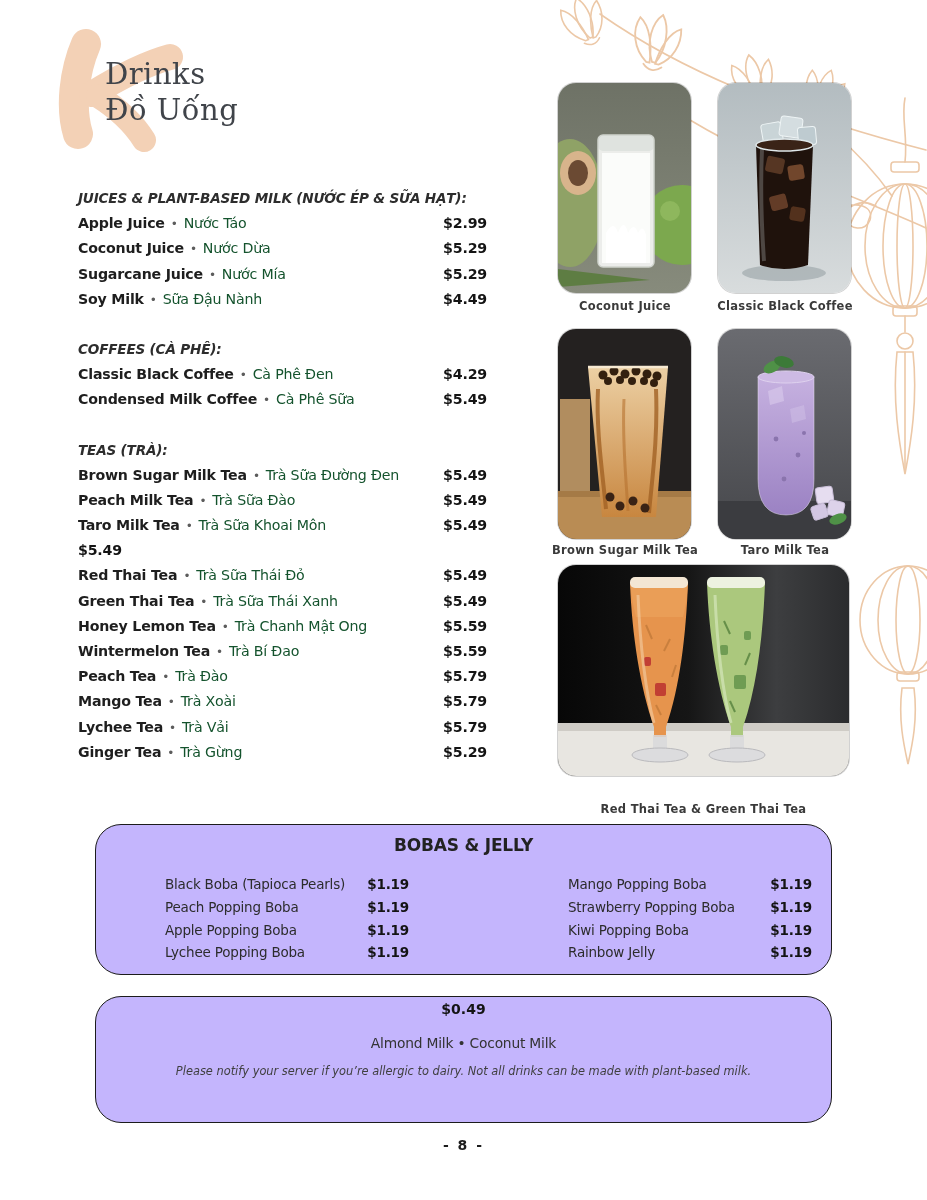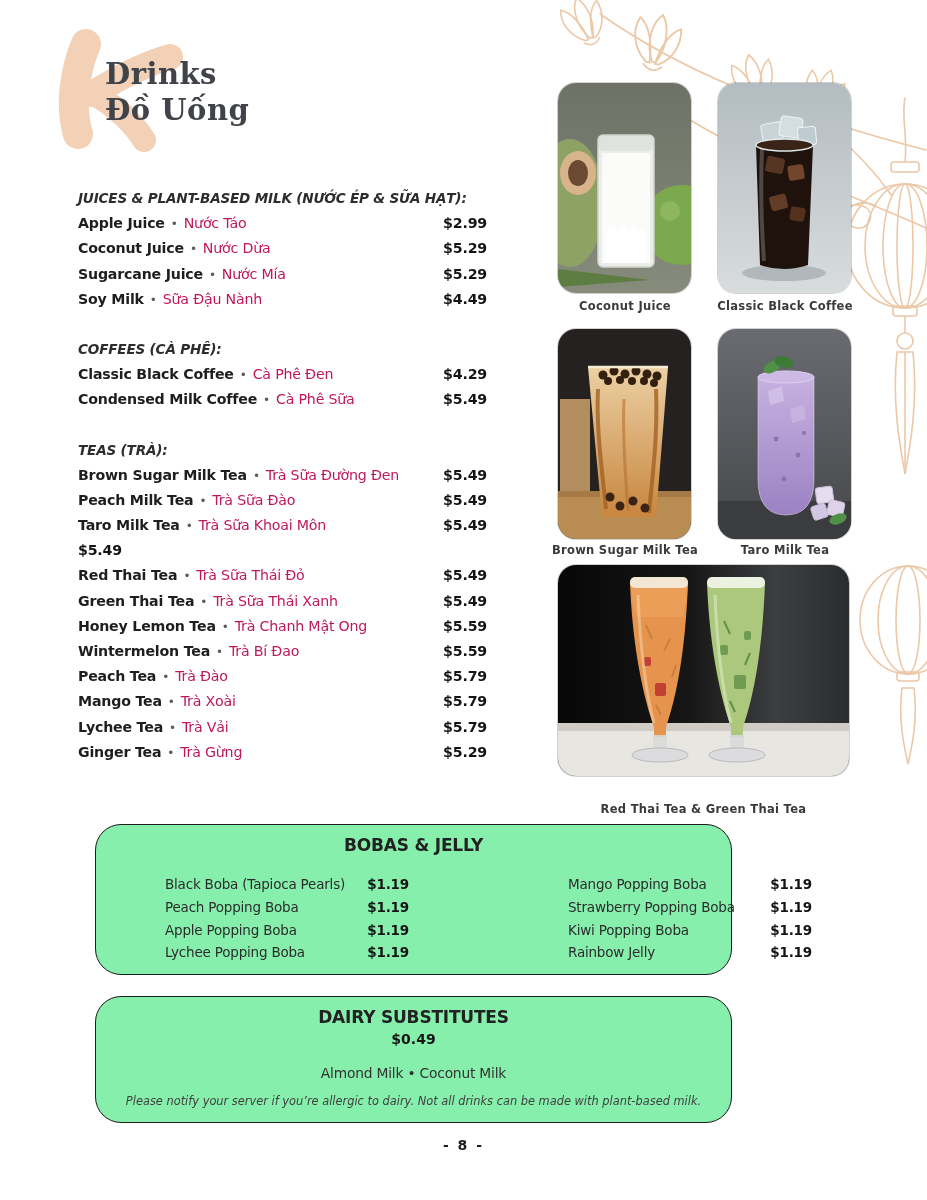--- a/index.html
+++ b/index.html
@@ -4,32 +4,32 @@
 <style>
   * { margin:0; padding:0; box-sizing:border-box; }
   body { background:#fff; }
   .page {
     position:relative; width:927px; height:1200px; background:#ffffff;
     overflow:hidden; font-family:"DejaVu Sans","Liberation Sans",sans-serif;
   }
   
   .brush-k { position:absolute; left:52px; top:28px; width:150px; height:125px; z-index:0; }
   .page-title { position:absolute; left:105px; top:56px; z-index:1;
-    font-family:"DejaVu Serif","Liberation Serif",serif; font-weight:bold;
+    font-family:"DejaVu Serif","Liberation Serif",serif; font-weight:normal;
     font-size:29px; line-height:36px; color:#40444a; letter-spacing:.5px; }
   
   .menu-col { position:absolute; left:78px; top:186px; width:409px; z-index:1; }
   .section-heading { font-size:13.6px; font-weight:bold; font-style:italic;
     color:#2d2d2d; line-height:25.2px; height:25.2px; letter-spacing:-.2px; }
   .menu-section { margin-bottom:25px; }
   .menu-row { display:flex; justify-content:space-between; align-items:baseline;
     line-height:25.2px; height:25.2px; font-size:14.2px; letter-spacing:-.2px; }
   .item-name { font-weight:bold; color:#1e1e1e; }
   .dot::before { content:"•"; color:#5c5c5c; margin:0 6px; font-size:12px; }
-  .item-vi { color:#be185d; font-weight:normal; }
+  .item-vi { color:#14532d; font-weight:normal; }
   .item-price { font-weight:bold; color:#141414; }
   
   .deco { position:absolute; left:540px; top:0; width:387px; height:800px; z-index:0; }
   .deco path, .deco ellipse, .deco rect, .deco circle {
     fill:none; stroke:#ecc8a7; stroke-width:1.6; stroke-linecap:round; }
   
   .photo { position:absolute; border-radius:18px; overflow:hidden; z-index:1;
     box-shadow:0 0 0 1px rgba(0,0,0,.18); }
   .photo svg { display:block; width:100%; height:100%; }
   #p1 { left:558px; top:83px;  width:133px; height:210px; }
@@ -38,22 +38,22 @@
   #p4 { left:718px; top:329px; width:133px; height:210px; }
   #p5 { left:558px; top:565px; width:291px; height:211px; }
   .caption { position:absolute; z-index:1; text-align:center; font-weight:bold;
     font-size:11.5px; color:#3a3a3a; letter-spacing:.3px; }
   #c1 { left:545px; top:299px; width:160px; }
   #c2 { left:705px; top:299px; width:160px; }
   #c3 { left:545px; top:543px; width:160px; }
   #c4 { left:705px; top:543px; width:160px; }
   #c5 { left:558px; top:782px; width:291px;margin-top:20px; }
   
-  .rounded-box { position:absolute; left:95px; width:637px; border:1.6px solid #1c1c1c;
-    border-radius:26px; background:#86efac; z-index:1; }
+  .rounded-box { position:absolute; left:95px; width:737px; border:1.6px solid #1c1c1c;
+    border-radius:26px; background:#c4b5fd; z-index:1; }
   #bobas-box { top:824px; height:151px; }
   #dairy-box { top:996px; height:127px; }
   .box-title { text-align:center; font-weight:bold; font-size:17px; color:#222;
     letter-spacing:-.2px; margin-top:10px; }
   .boba-columns { position:absolute; left:0; top:48px; width:737px; }
   .boba-col { position:absolute; top:0; width:276px; }
   #boba-col-0 { left:37px; }
   #boba-col-1 { left:440px; }
   .boba-row { display:flex; justify-content:space-between; align-items:baseline;
     height:22.8px; line-height:22.8px; font-size:13.5px; letter-spacing:-.2px; }
@@ -434,20 +434,19 @@
           </div>
           <div class="boba-row">
             <span class="boba-label">Rainbow Jelly</span>
             <span class="boba-price">$1.19</span>
           </div>
         </div>
     </div>
   </div>
 
   <div class="rounded-box" id="dairy-box">
-    <div class="box-title">DAIRY SUBSTITUTES</div>
     <div class="dairy-price">$0.49</div>
     <div class="dairy-options">Almond Milk   •   Coconut Milk</div>
     <div class="dairy-note">Please notify your server if you’re allergic to dairy. Not all drinks can be made with plant-based milk.</div>
   </div>
 
   <div class="page-number">- 8 -</div>
 </div>
 
 </body></html>

